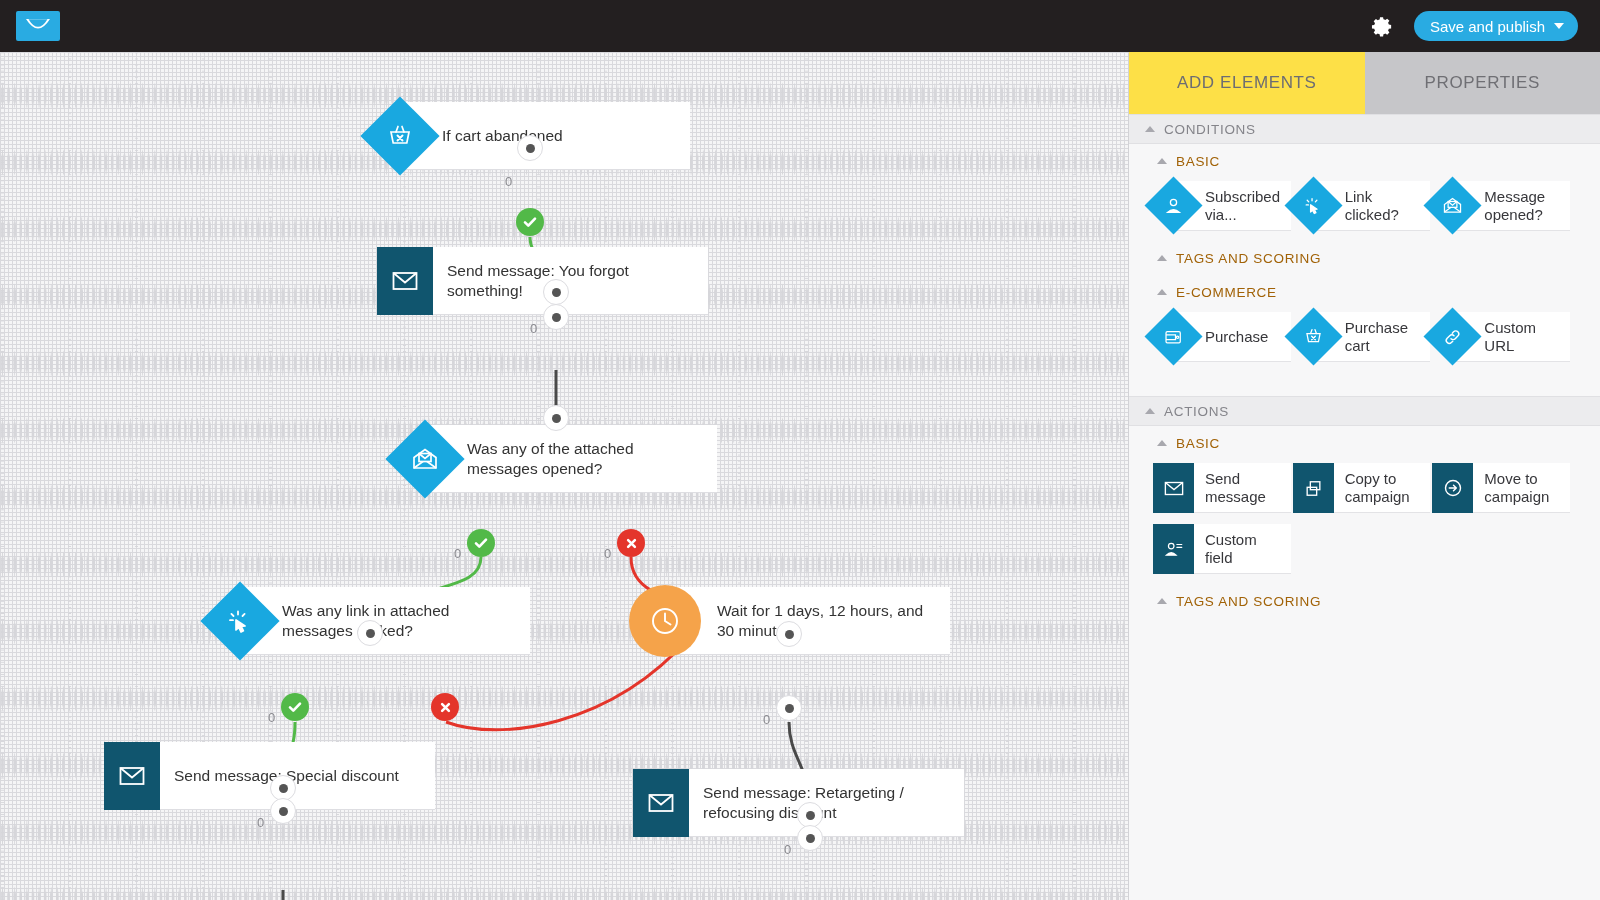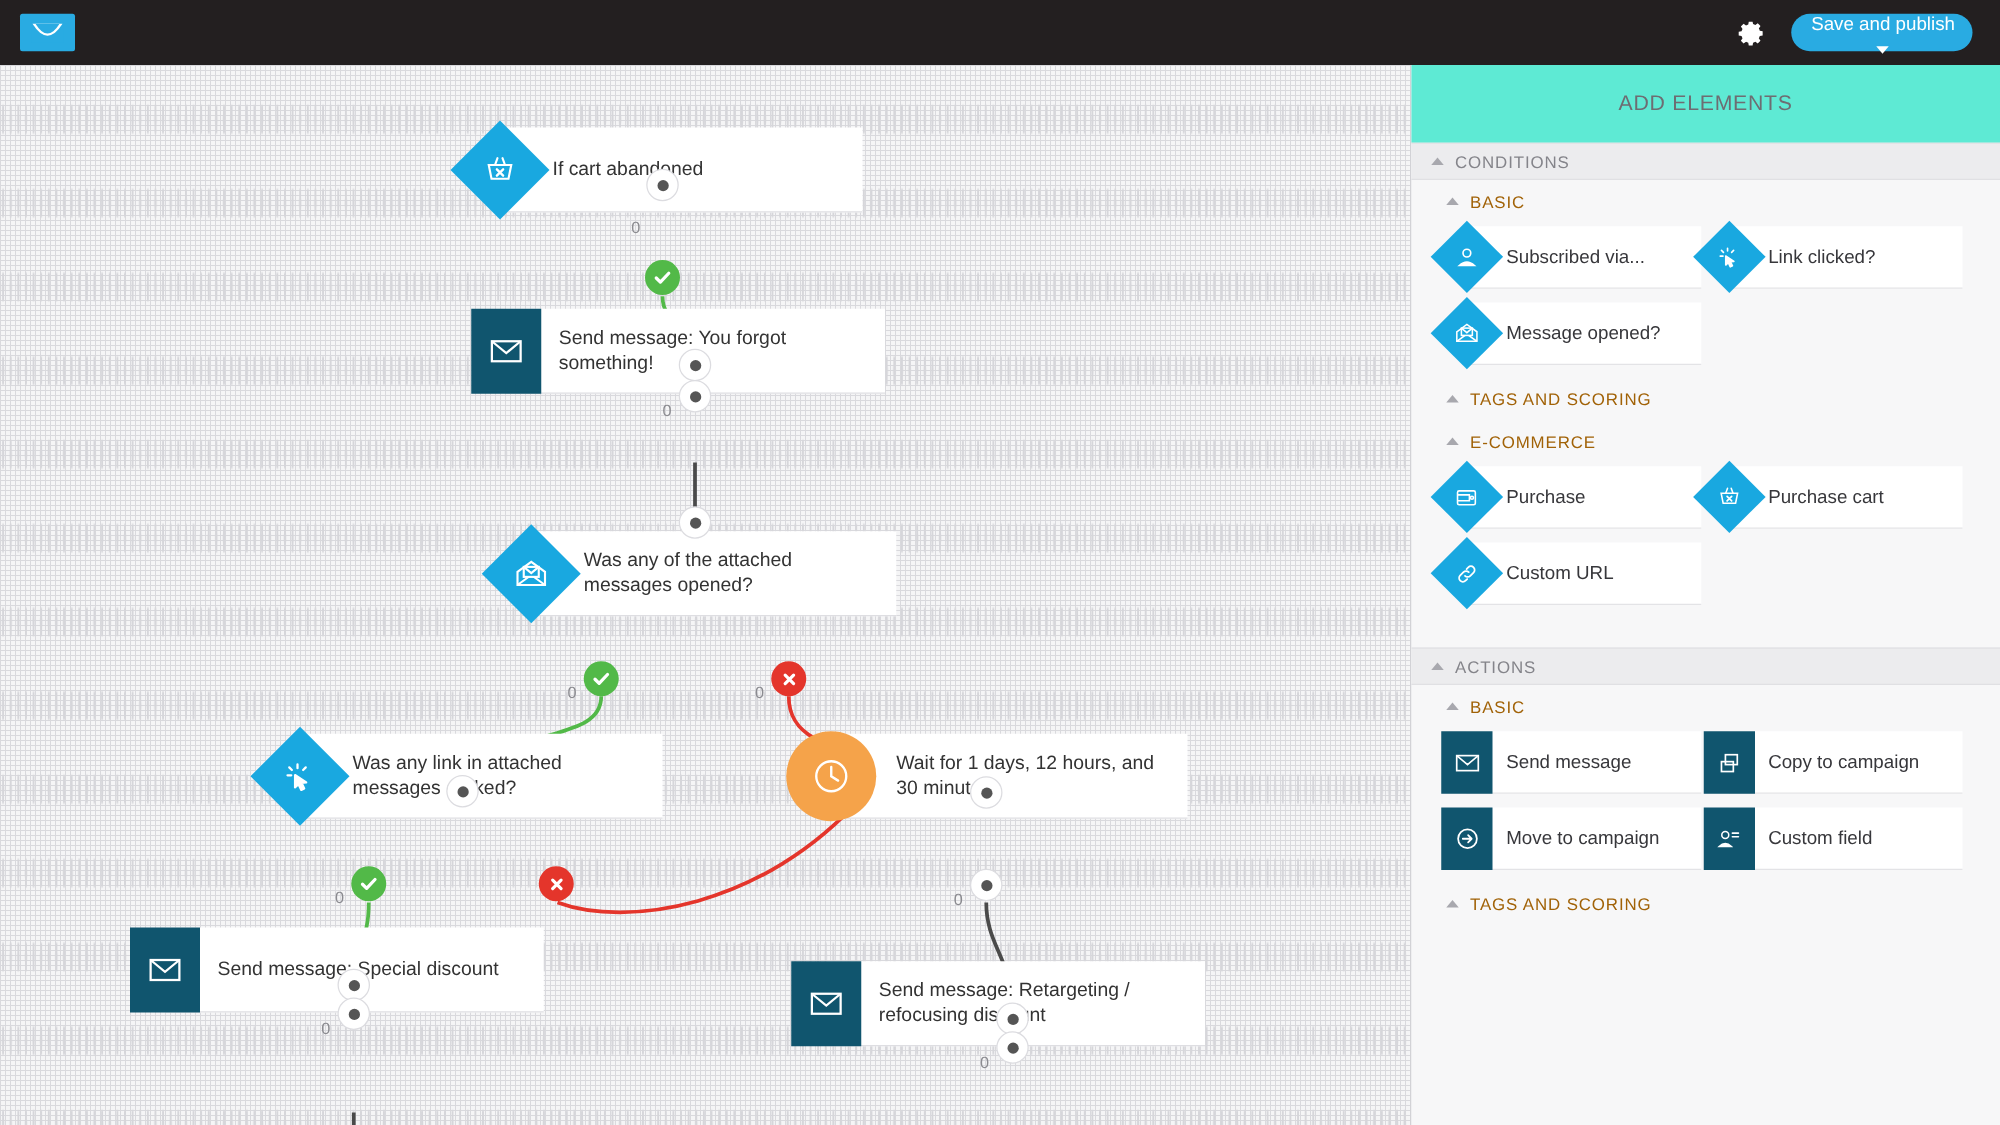--- a/index.html
+++ b/index.html
@@ -24,21 +24,21 @@
   #topbar-spacer { flex: 1; }
   #gear-btn {
     width: 34px; height: 34px; margin-right: 14px;
     display: flex; align-items: center; justify-content: center;
     cursor: pointer;
   }
   #save-btn {
     height: 30px; margin-right: 22px; padding: 0 14px 0 16px;
     background: #29abe2; border-radius: 15px; color: #fff;
     font-size: 15px; display: flex; align-items: center; gap: 9px;
-    cursor: pointer; white-space: nowrap; flex-direction: column;
+    cursor: pointer; white-space: nowrap;
   }
   #save-caret {
     width: 0; height: 0; border-left: 5px solid transparent;
     border-right: 5px solid transparent; border-top: 6px solid #fff;
   }
 
   
   #canvas {
     position: absolute; left: 0; top: 52px; width: 1128px; height: 848px;
     background-color: #f5f5f6;
@@ -113,40 +113,40 @@
   
   #panel {
     position: absolute; left: 1128px; top: 52px; width: 472px; height: 848px;
     background: #f7f7f8; border-left: 1px solid #d2d2d6; overflow: hidden;
   }
   #tabs { display: flex; height: 62px; }
   .tab {
     flex: 1; display: flex; align-items: center; justify-content: center;
     font-size: 17px; letter-spacing: .6px; cursor: pointer;
   }
-  .tab.active { background: #5eead4; color: #6d6d72; }
+  .tab.active { background: #fde047; color: #6d6d72; }
   .tab.inactive { background: #c6c6c9; color: #6f6f74; }
 
   .sec-head {
     height: 30px; background: #ececee; border-top: 1px solid #e0e0e3;
     border-bottom: 1px solid #e0e0e3;
     display: flex; align-items: center; gap: 9px; padding-left: 16px;
     font-size: 13.5px; letter-spacing: .7px; color: #84848a; cursor: pointer;
   }
   .sub-head {
     height: 34px; display: flex; align-items: center; gap: 9px;
     padding-left: 28px; font-size: 13.5px; letter-spacing: .7px;
     color: #a16207; cursor: pointer;
   }
   .caret-up {
     width: 0; height: 0; border-left: 5px solid transparent;
     border-right: 5px solid transparent; border-bottom: 6px solid #a8a8ae;
   }
   .grid {
-    display: grid; grid-template-columns: 1fr 1fr; gap: 11px 22px;
+    display: grid; grid-template-columns: 1fr 1fr 1fr; gap: 11px 22px;
     padding: 3px 30px 10px 44px;
   }
   .pitem {
     position: relative; height: 50px; background: #fff;
     border-bottom: 1px solid #e3e3e6;
     display: flex; align-items: center; cursor: pointer;
   }
   .pitem .plabel {
     font-size: 15px; color: #37373b; line-height: 1.2; padding-right: 8px;
   }
@@ -356,20 +356,23 @@
   <div class="elabel" style="left:784px; top:790px;">0</div>
 
 </div>
 
 <div id="panel">
 
   <div id="tabs">
     <div class="tab active">
       <span>ADD ELEMENTS</span>
     </div>
+    <div class="tab inactive">
+      <span>PROPERTIES</span>
+    </div>
   </div>
 
   <div class="sec-head">
     <span class="caret-up"></span>
     <span>CONDITIONS</span>
   </div>
 
   <div class="sub-head">
     <span class="caret-up"></span>
     <span>BASIC</span>

